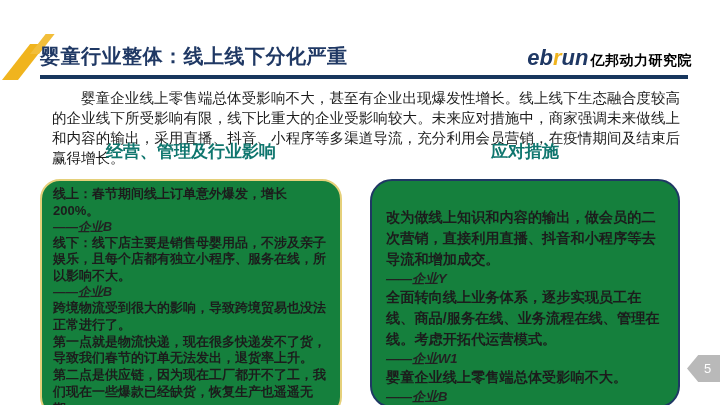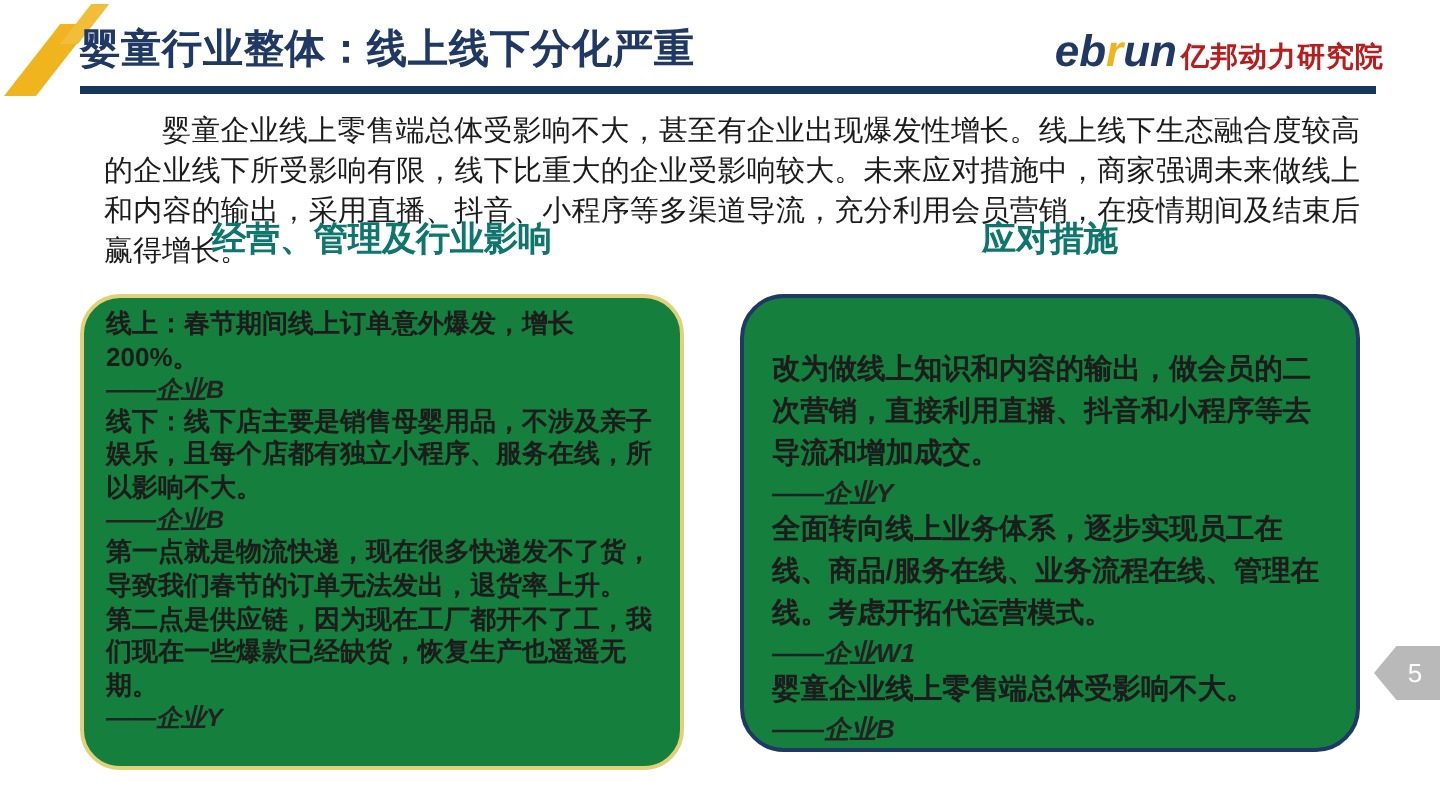--- a/index.html
+++ b/index.html
@@ -1,37 +1,37 @@
 <!DOCTYPE html>
 <html><head>
 <meta charset="utf-8">
 <style>
   html,body{margin:0;padding:0;}
   body{
     width:720px;height:405px;
     font-family:"Liberation Sans","DejaVu Sans",sans-serif;
     background:#ffffff;overflow:hidden;
   }
-  .slide{position:relative;width:720px;height:363px;background:#fff;}
+  .slide{position:relative;width:720px;height:363px;background:#fff;margin-top:32px;}
 
   
   .stripe{position:absolute;background:#F0B41E;}
   .stripe.big{left:2px;top:12px;width:16px;height:36px;transform:skewX(-38deg);transform-origin:bottom left;}
   .stripe.small{left:30px;top:2px;width:9px;height:20px;transform:skewX(-38deg);transform-origin:bottom left;background:#F2BE3A;}
 
   .title{
     position:absolute;left:40px;top:11px;
     font-size:20px;font-weight:bold;color:#1F3864;letter-spacing:.5px;
   }
 
   .logo{position:absolute;right:28px;top:15px;display:flex;align-items:baseline;}
   .logo .lat{font-size:22px;font-weight:bold;line-height:22px;font-style:italic;}
   .logo .navy{color:#1F3864;}
   .logo .gold{color:#F0B41E;}
-  .logo .cn{font-size:14px;font-weight:bold;color:#b91c1c;margin-left:2px;letter-spacing:.5px;}
+  .logo .cn{font-size:14px;font-weight:bold;color:#000000;margin-left:2px;letter-spacing:.5px;}
 
   .rule{position:absolute;left:40px;top:43px;width:648px;height:4px;background:#17365D;}
 
   .intro{
     position:absolute;left:52px;top:56px;width:628px;
     font-size:14.5px;line-height:20px;font-weight:400;color:#1c1c1c;
     text-align:justify;text-indent:2em;margin:0;
   }
 
   .col-header{
@@ -99,20 +99,21 @@
   <div class="panel left">
     <div class="quote">
       <div class="quote-text">线上：春节期间线上订单意外爆发，增长200%。</div>
       <div class="quote-source">——企业B</div>
     </div>
     <div class="quote">
       <div class="quote-text">线下：线下店主要是销售母婴用品，不涉及亲子娱乐，且每个店都有独立小程序、服务在线，所以影响不大。</div>
       <div class="quote-source">——企业B</div>
     </div>
     <div class="quote">
+      <div class="quote-text">跨境物流受到很大的影响，导致跨境贸易也没法正常进行了。</div>
     </div>
     <div class="quote">
       <div class="quote-text">第一点就是物流快递，现在很多快递发不了货，导致我们春节的订单无法发出，退货率上升。
 第二点是供应链，因为现在工厂都开不了工，我们现在一些爆款已经缺货，恢复生产也遥遥无期。</div>
       <div class="quote-source">——企业Y</div>
     </div>
   </div>
 
   <div class="panel right">
     <div class="quote">

